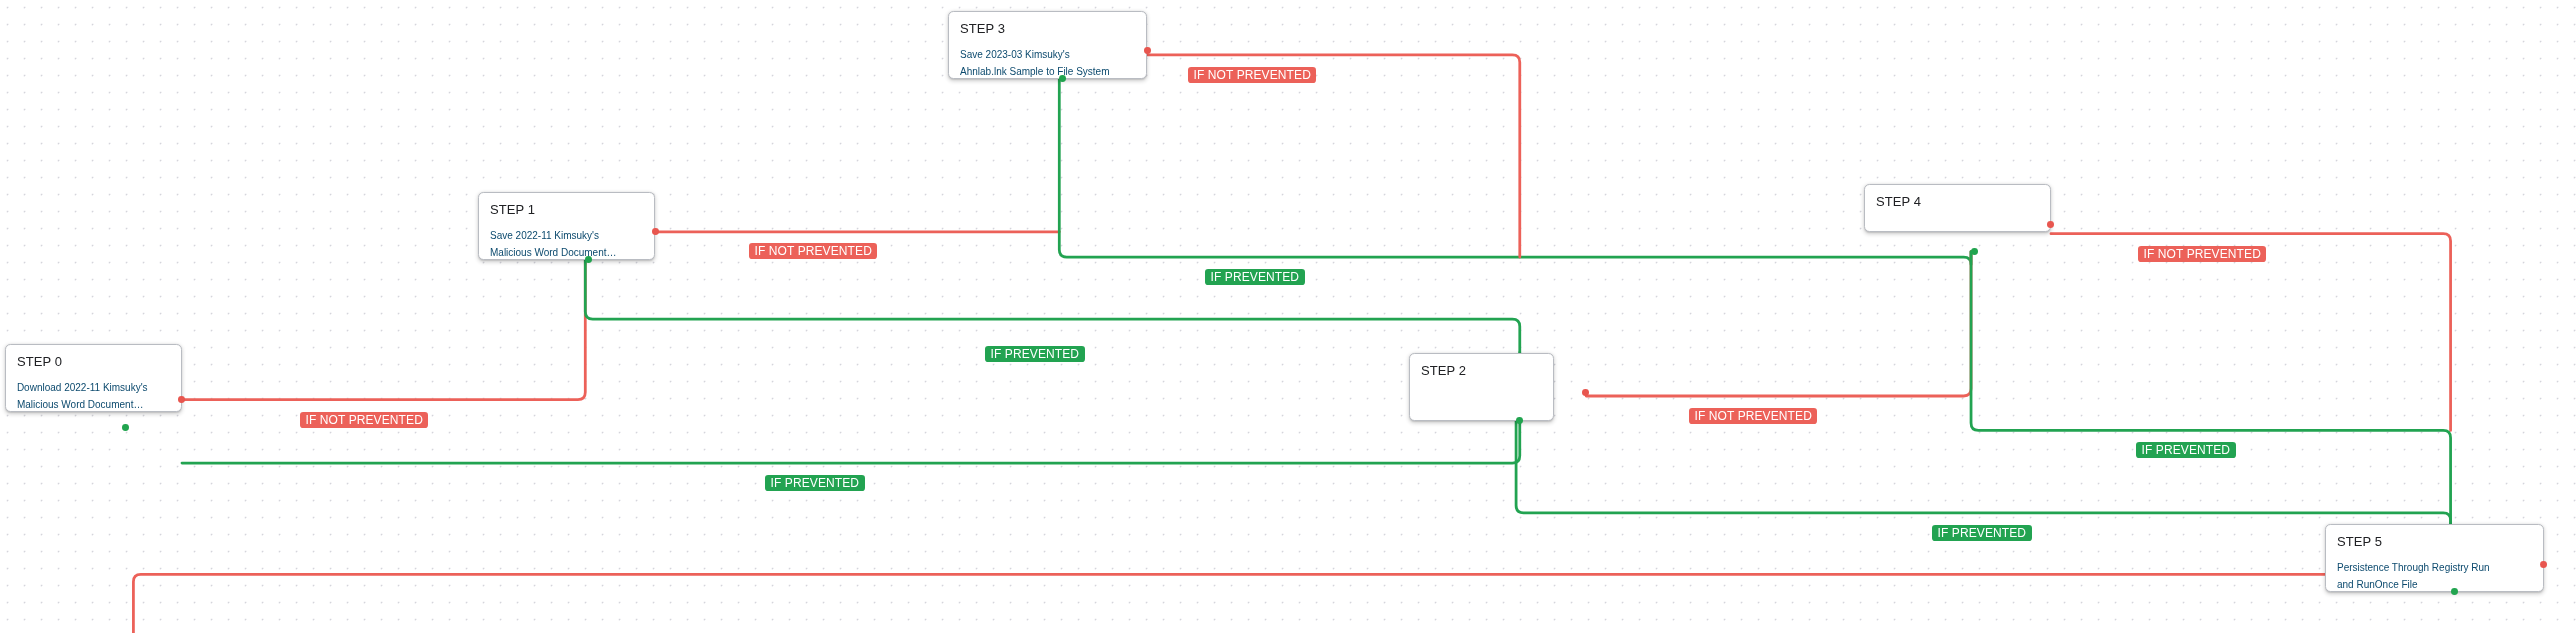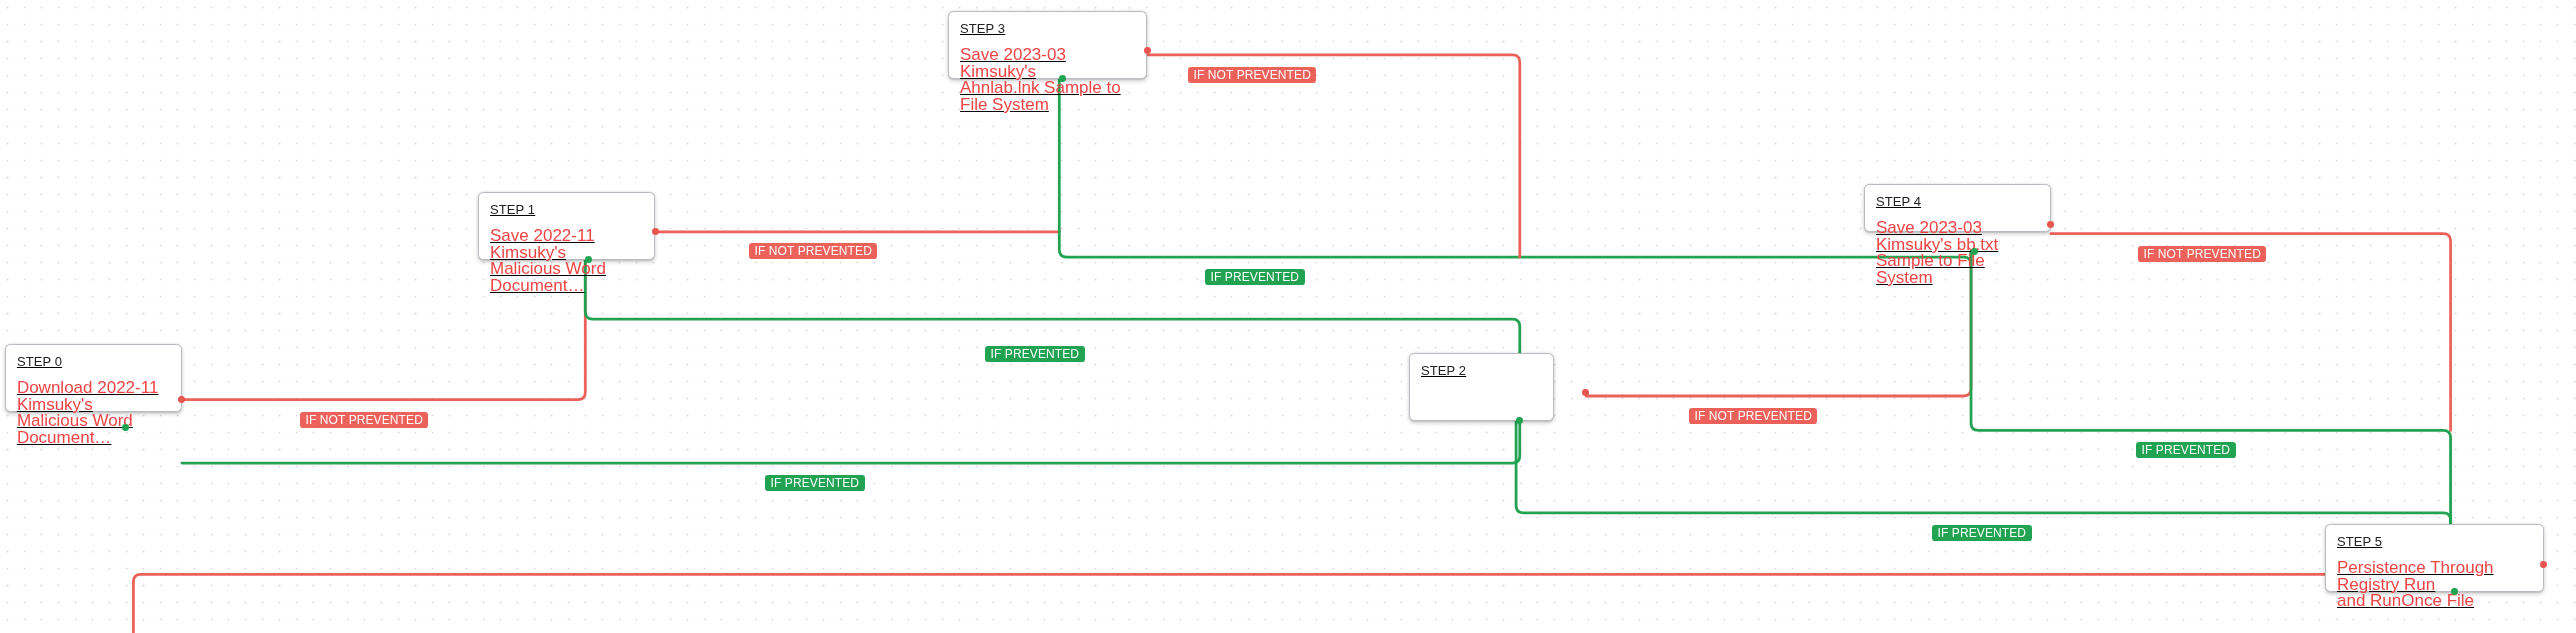--- a/index.html
+++ b/index.html
@@ -27,35 +27,34 @@
   }
   .node {
     position: absolute;
     box-sizing: border-box;
     background: #ffffff;
     border: 0.6px solid #b9bcc2;
     border-radius: 5.5px;
     box-shadow: 0 1.8px 4.3px rgba(0,0,0,0.20), 0 0.6px 1.2px rgba(0,0,0,0.10);
     padding: 9.8px 11px 8.6px 11px;
     z-index: 5;
-    text-decoration: underline;
   }
   .node-title {
     font-size: 13px;
     line-height: 1.1;
     color: #202124;
     font-weight: 400;
     letter-spacing: 0.1px;
     margin-bottom: 11px;
     white-space: nowrap;
   }
   .node-desc {
-    font-size: 17px;
+    font-size: 10px;
     line-height: 16.6px;
-    color: #ef4444;
+    color: #0c4a6e;
     font-weight: 400;
   }
   .port {
     position: absolute;
     width: 6.8px;
     height: 6.8px;
     border-radius: 50%;
     z-index: 7;
   }
   .port-red { background: #e8564f; }
@@ -134,24 +133,20 @@
   <div class="node" style="left:948px; top:11px; width:199px; height:68px;">
     <div class="node-title">STEP 3</div>
     <div class="node-desc">
       <div>Save 2023-03 Kimsuky's</div>
       <div>Ahnlab.lnk Sample to File System</div>
     </div>
   </div>
 
   <div class="node" style="left:1864px; top:184px; width:187px; height:48px;">
     <div class="node-title">STEP 4</div>
-    <div class="node-desc">
-      <div>Save 2023-03 Kimsuky's bb.txt</div>
-      <div>Sample to File System</div>
-    </div>
   </div>
 
   <div class="node" style="left:2325px; top:524px; width:219px; height:68px;">
     <div class="node-title">STEP 5</div>
     <div class="node-desc">
       <div>Persistence Through Registry Run</div>
       <div>and RunOnce File</div>
     </div>
   </div>
 

